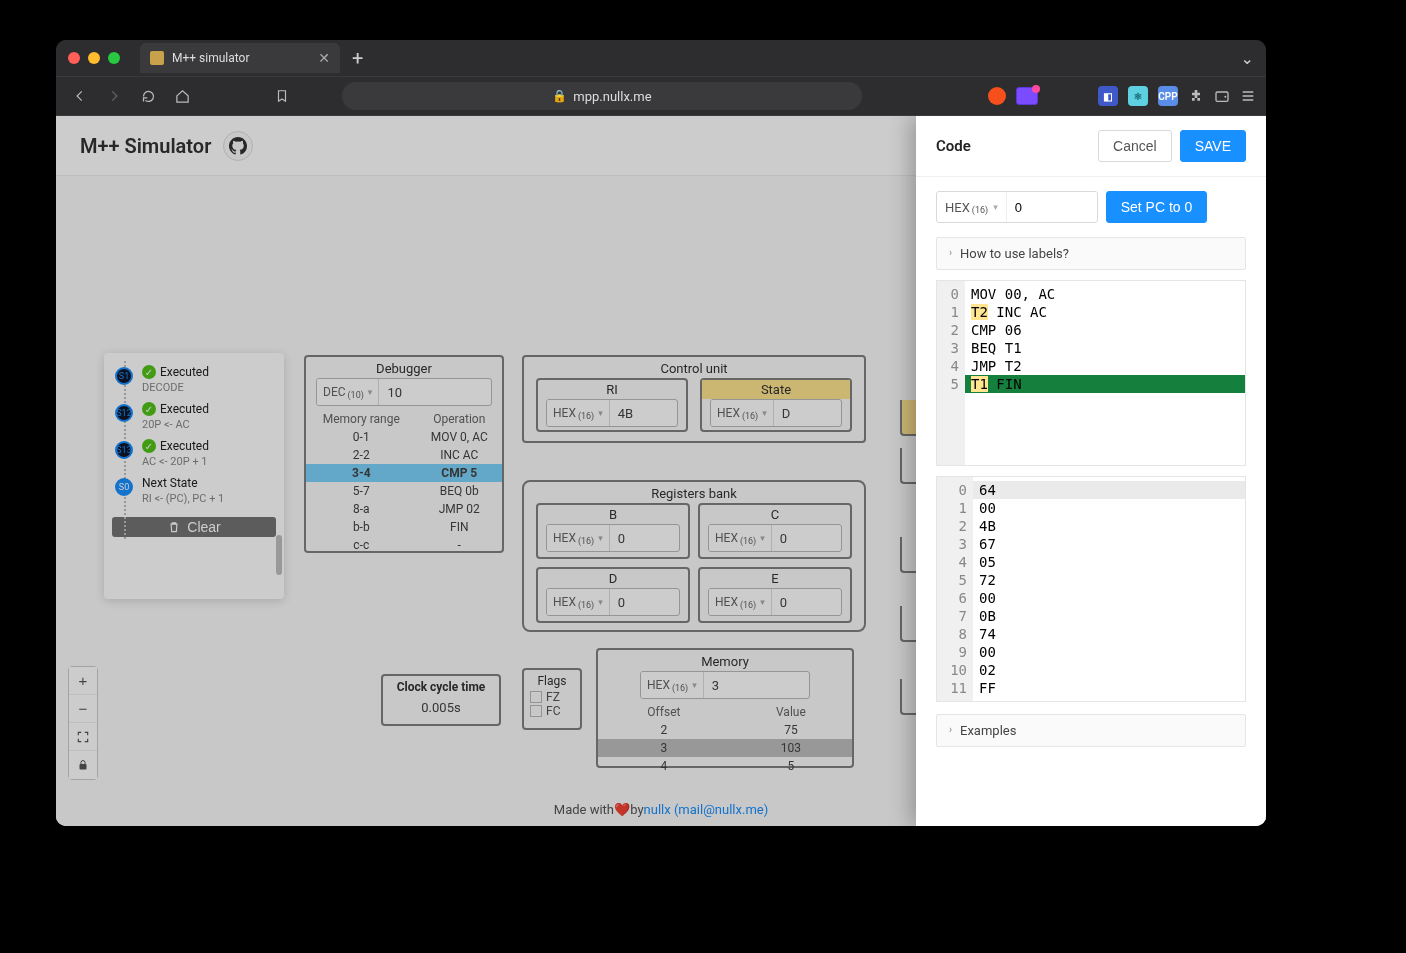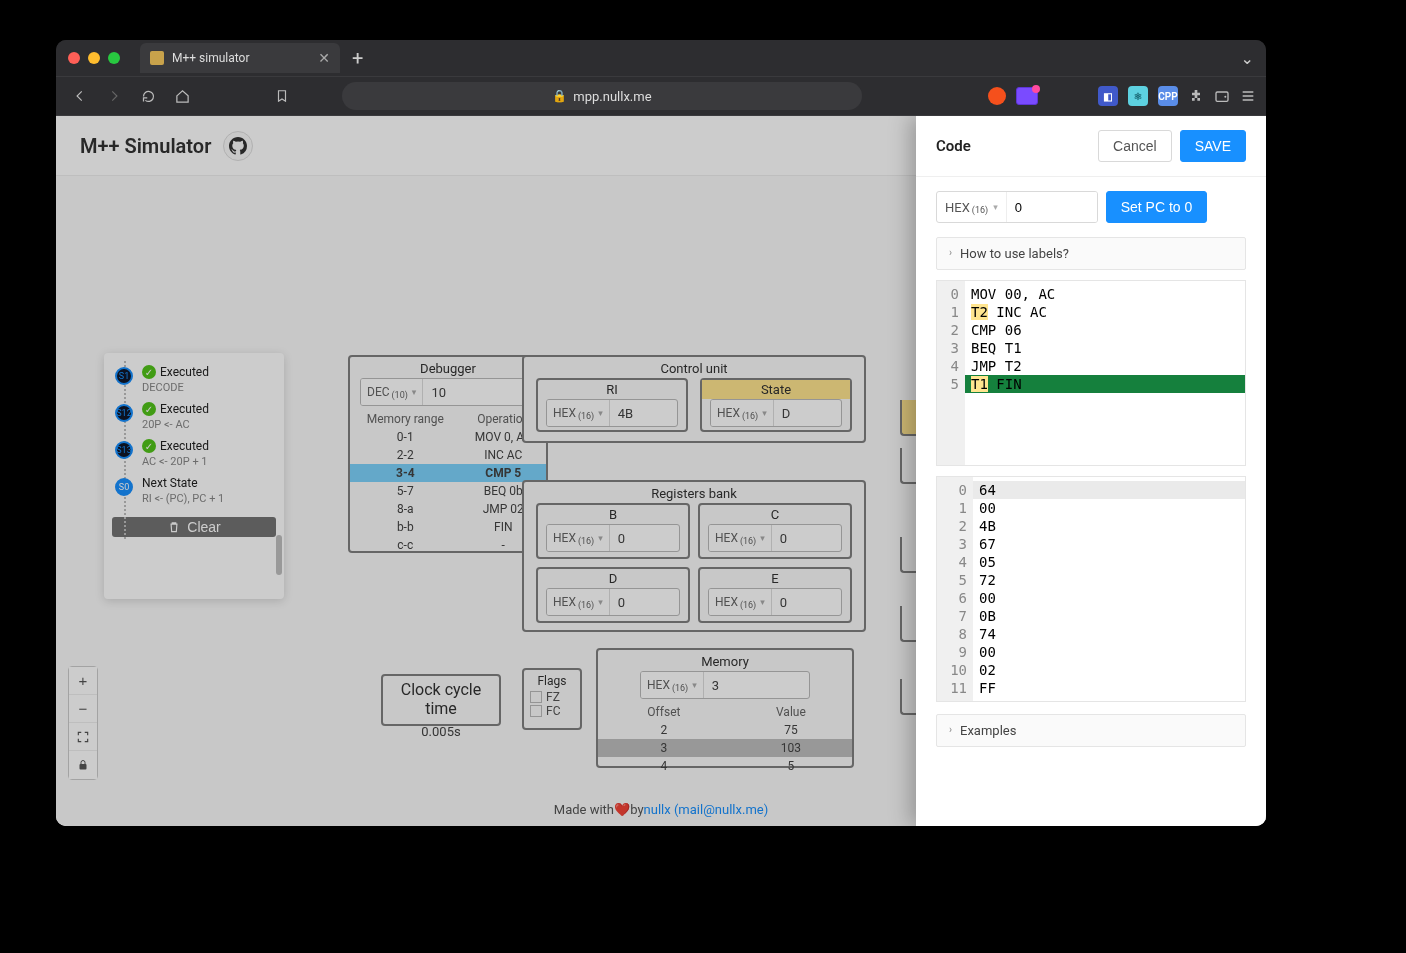--- a/index.html
+++ b/index.html
@@ -494,21 +494,21 @@
           <button class="tl-clear">
             <svg width="14" height="14" viewBox="0 0 24 24">
                 <path d="M6 7h12M9 7V5h6v2m-8 0l1 13h8l1-13" fill="none" stroke="#fff" stroke-width="2"></path>
               </svg>
             <span>Clear</span>
           </button>
         </div>
         <div class="scrollthumb"></div>
       </div>
 
-      <div class="box" style="left:248px; top:179px; width:200px; height:198px;margin-left:44px;">
+      <div class="box" style="left:248px; top:179px; width:200px; height:198px;">
         <div class="box-title">Debugger</div>
         <div style="padding:0 10px 4px;">
           <div class="field">
             <div class="sel">
                 <span>DEC</span>
                 <span class="sub">(10)</span>
                 <span class="car">▾</span>
               </div>
             <div class="val">10</div>
           </div>
@@ -584,21 +584,21 @@
           </div>
         </div>
       </div>
 
       <div class="cut-box yellow" style="left:844px; top:224px; height:36px;"></div>
       <div class="cut-box" style="left:844px; top:272px; height:36px;"></div>
       <div class="cut-box" style="left:844px; top:361px; height:36px;"></div>
       <div class="cut-box" style="left:844px; top:430px; height:36px;"></div>
       <div class="cut-box" style="left:844px; top:503px; height:36px;"></div>
 
-      <div class="box" style="left:466px; top:304px; width:344px; height:152px;">
+      <div class="box" style="left:466px; top:304px; width:344px; height:152px;border-radius:8px;">
         <div class="box-title">Registers bank</div>
         <div id="reg-grid" style="display:grid; grid-template-columns:1fr 1fr; gap:8px; padding:0 12px;">
             <div class="box" style="position: relative; height: 56px;">
               <div class="box-title" style="padding:2px 0;">B</div>
               <div style="padding:0 8px;">
                 <div class="field">
                   <div class="sel">
                     <span>HEX</span>
                     <span class="sub">(16)</span>
                     <span class="car">▾</span>
@@ -643,21 +643,21 @@
                     <span class="car">▾</span>
                   </div>
                   <div class="val">0</div>
                 </div>
               </div>
             </div>
           </div>
       </div>
 
       <div class="box" style="left:325px; top:498px; width:120px; height:52px;">
-        <div class="box-title" style="font-size:16px;">Clock cycle time</div>
+        <div class="box-title" style="font-size:12px;font-weight:bold;">Clock cycle time</div>
         <div style="text-align:center; font-size:13px; color:#444; padding-top:4px;">0.005s</div>
       </div>
 
       <div class="box" style="left:466px; top:492px; width:60px; height:62px;">
         <div class="box-title" style="font-size:12px;">Flags</div>
         <div id="flags-list" style="padding:0 6px; font-size:12px; color:#555;">
             <div style="display: flex; align-items: center; gap: 4px;">
               <span style="width:12px;height:12px;border:1px solid #bbb;display:inline-block;"></span>
               <span>FZ</span>
             </div>

